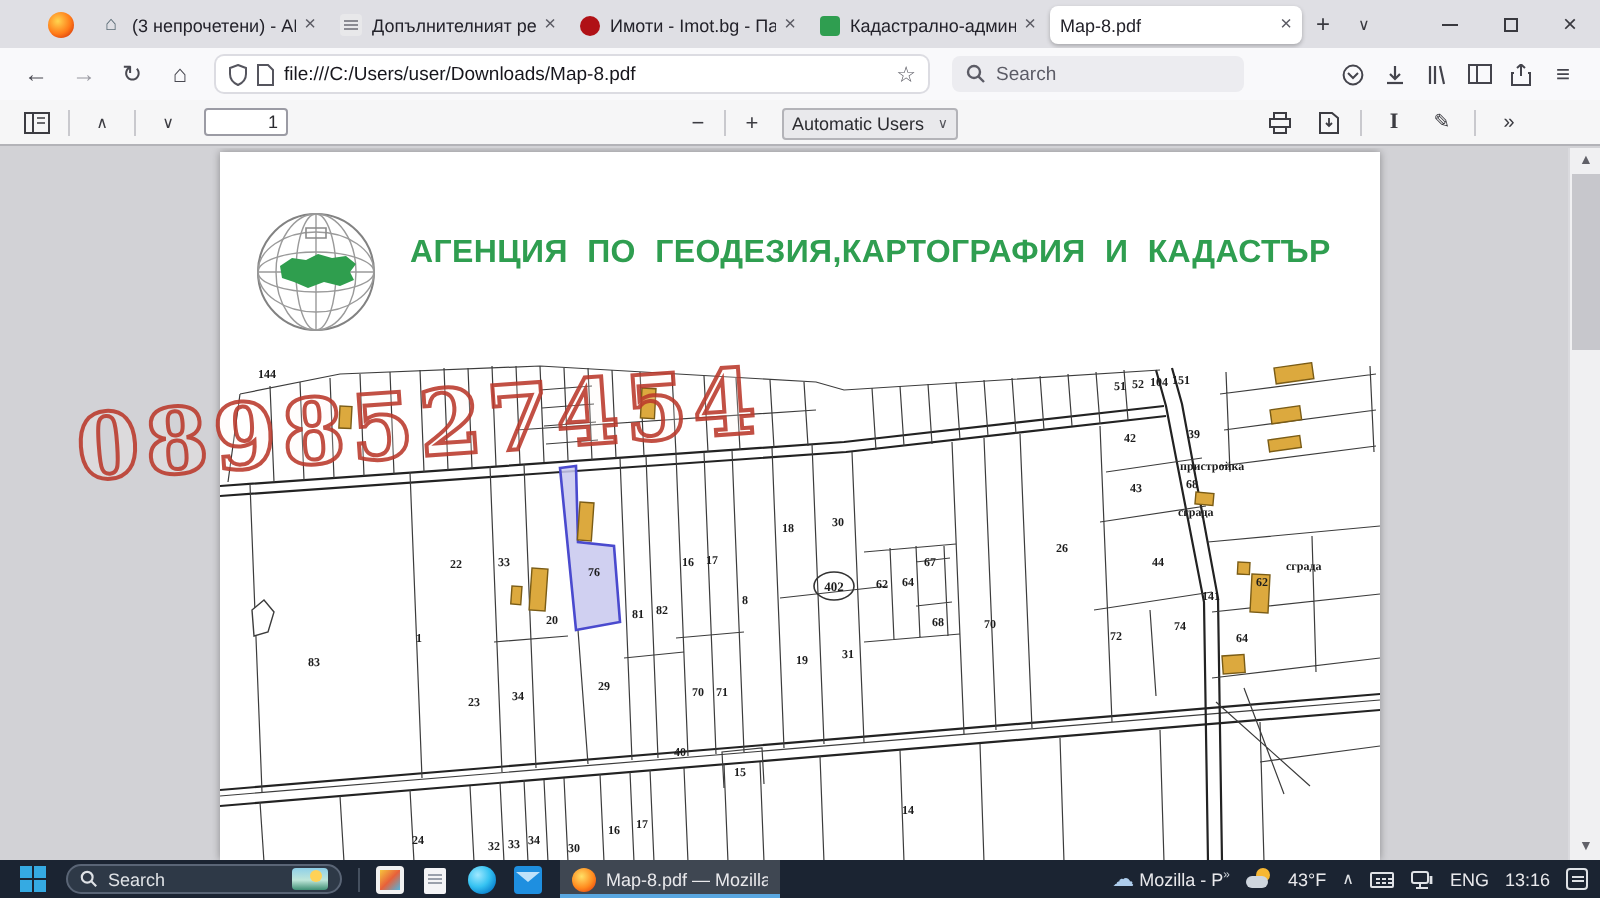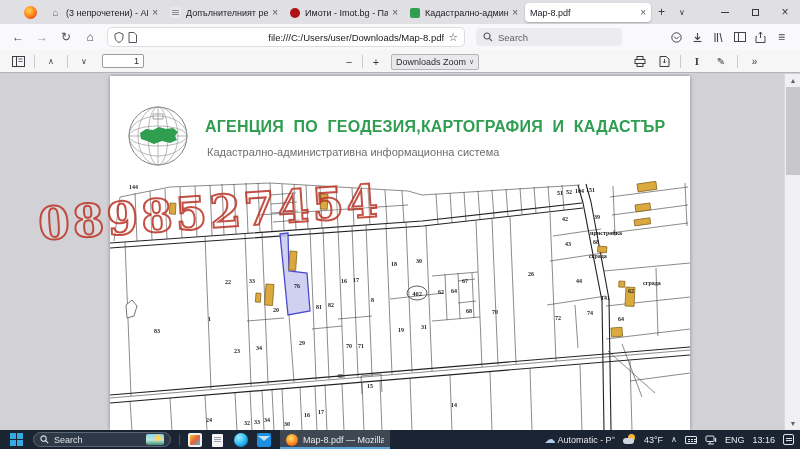--- a/index.html
+++ b/index.html
@@ -26,21 +26,21 @@
   .winctl { margin-left:auto; display:flex; align-items:center; height:24px; }
   .wc { width:30px; height:24px; display:flex; align-items:center; justify-content:center; color:#39393f; font-size:10px; }
   .wc .minbar { width:8px; height:1px; background:#39393f; }
   .wc .restbox { width:7px; height:7px; border:1px solid #39393f; }
 
   
   .navbar { position:absolute; left:0; top:24px; width:800px; height:26px; background:#f9f9fb; display:flex; align-items:center; }
   .nav-ic { color:#4a4a52; font-size:12px; width:24px; text-align:center; flex:0 0 auto; }
   .nav-ic.dim { color:#9a9aa2; }
   .urlbar { height:18px; width:356px; margin-left:6px; background:#ffffff; border-radius:4px; box-shadow:0 0 0 1px #dcdce2;
-    display:flex; align-items:center; padding:0 6px; flex:0 0 auto;text-align:right; }
+    display:flex; align-items:center; padding:0 6px; flex:0 0 auto; }
   .urlbar .url-text { font-size:9.5px; color:#17161c; margin-left:5px; white-space:nowrap; overflow:hidden; flex:1 1 auto; }
   .urlbar .star { color:#55555e; font-size:11px; margin-left:4px; }
   .searchbar { height:18px; width:146px; margin-left:12px; background:#ececf0; border-radius:4px; display:flex; align-items:center; padding:0 7px; flex:0 0 auto; }
   .searchbar .s-ph { font-size:9.5px; color:#5c5c66; margin-left:5px; }
   .nav-right { margin-left:auto; display:flex; align-items:center; padding-right:8px; }
   .nr-ic { width:21px; display:flex; justify-content:center; align-items:center; color:#44444c; }
   .nr-ic svg { display:block; }
   .menu-ic { font-size:12px; }
 
   
@@ -234,21 +234,21 @@
     <span class="pb-ic" style="font-size:8px;">∧</span>
     <span class="pb-sep"></span>
     <span class="pb-ic" style="font-size:8px;">∨</span>
     <span class="pagebox">1</span>
     <span class="ofpages">of 1</span>
     <div class="zoomctr">
       <span class="zbtn">−</span>
       <span class="pb-sep"></span>
       <span class="zbtn">+</span>
       <div class="zoomsel">
-        <span>Downloads Zoom</span>
+        <span>Automatic Users</span>
         <span class="zs-chev">∨</span>
       </div>
     </div>
     <div class="pdf-right">
       <span class="pb-ic">
           <svg width="12" height="11" viewBox="0 0 12 11">
             <rect x="3" y="0.5" width="6" height="3" fill="none" stroke="#3c3c42"></rect>
             <rect x="1" y="3.5" width="10" height="4" fill="none" stroke="#3c3c42"></rect>
             <rect x="3" y="7.5" width="6" height="3" fill="none" stroke="#3c3c42"></rect>
           </svg>
@@ -273,21 +273,20 @@
         <circle cx="32" cy="32" r="29" fill="none" stroke="#828282" stroke-width="1"></circle>
         <ellipse cx="32" cy="32" rx="29" ry="10" fill="none" stroke="#9a9a9a" stroke-width=".7"></ellipse>
         <ellipse cx="32" cy="32" rx="29" ry="20" fill="none" stroke="#9a9a9a" stroke-width=".7"></ellipse>
         <ellipse cx="32" cy="32" rx="10" ry="29" fill="none" stroke="#9a9a9a" stroke-width=".7"></ellipse>
         <ellipse cx="32" cy="32" rx="20" ry="29" fill="none" stroke="#9a9a9a" stroke-width=".7"></ellipse>
         <path d="M3 32h58M32 3v58" stroke="#9a9a9a" stroke-width=".7"></path>
         <path d="M27 10h10v5H27z" fill="none" stroke="#8a8a8a" stroke-width=".8"></path>
         <path d="M14 29l6-4 7 1 6-3 7 2 7-1 5 4-3 4 2 4-7 3-8-2-8 3-7-3-6-2z" fill="#2f9e4e"></path>
       </svg>
       <div class="agency-title">АГЕНЦИЯ ПО ГЕОДЕЗИЯ,КАРТОГРАФИЯ И КАДАСТЪР</div>
-      <div class="agency-sub">Кадастрално-административна информационна система</div>
 
       <svg id="map-svg" viewBox="0 0 580 250">
 
         <path class="road" d="M0,62 L312,40 L472,22"></path>
         <path class="road" d="M0,67 L313,45 L473,27"></path>
         <path class="road" d="M0,214 L580,166"></path>
         <path class="thin" d="M0,217 L580,169"></path>
         <path class="road" d="M0,222 L580,174"></path>
         <path class="road" d="M468,4 L473,22 L492,120 L494,250"></path>
         <path class="road" d="M476,3 L481,21 L499,118 L501,250"></path>
@@ -415,21 +414,21 @@
     <span class="tb-ic ic-docfile">
         <i></i>
       </span>
     <span class="tb-ic ic-edge"></span>
     <span class="tb-ic ic-mail"></span>
     <div class="tb-btn active">
       <span class="ic-ff"></span>
       <span class="bt-lab">Map-8.pdf — Mozilla ...</span>
     </div>
     <div class="tb-right">
-      <span><span class="cloud-ic">☁</span> <span>Automatic - P</span><span class="sup">»</span></span>
+      <span><span class="cloud-ic">☁</span> <span>Mozilla - P</span><span class="sup">»</span></span>
       <span class="wx-ic">
           <span class="sun"></span>
           <span class="cl"></span>
         </span>
       <span>43°F</span>
       <span class="tray-ic">∧</span>
       <span class="kb-ic">
           <i></i>
         </span>
       <svg width="12" height="10" viewBox="0 0 12 10">

